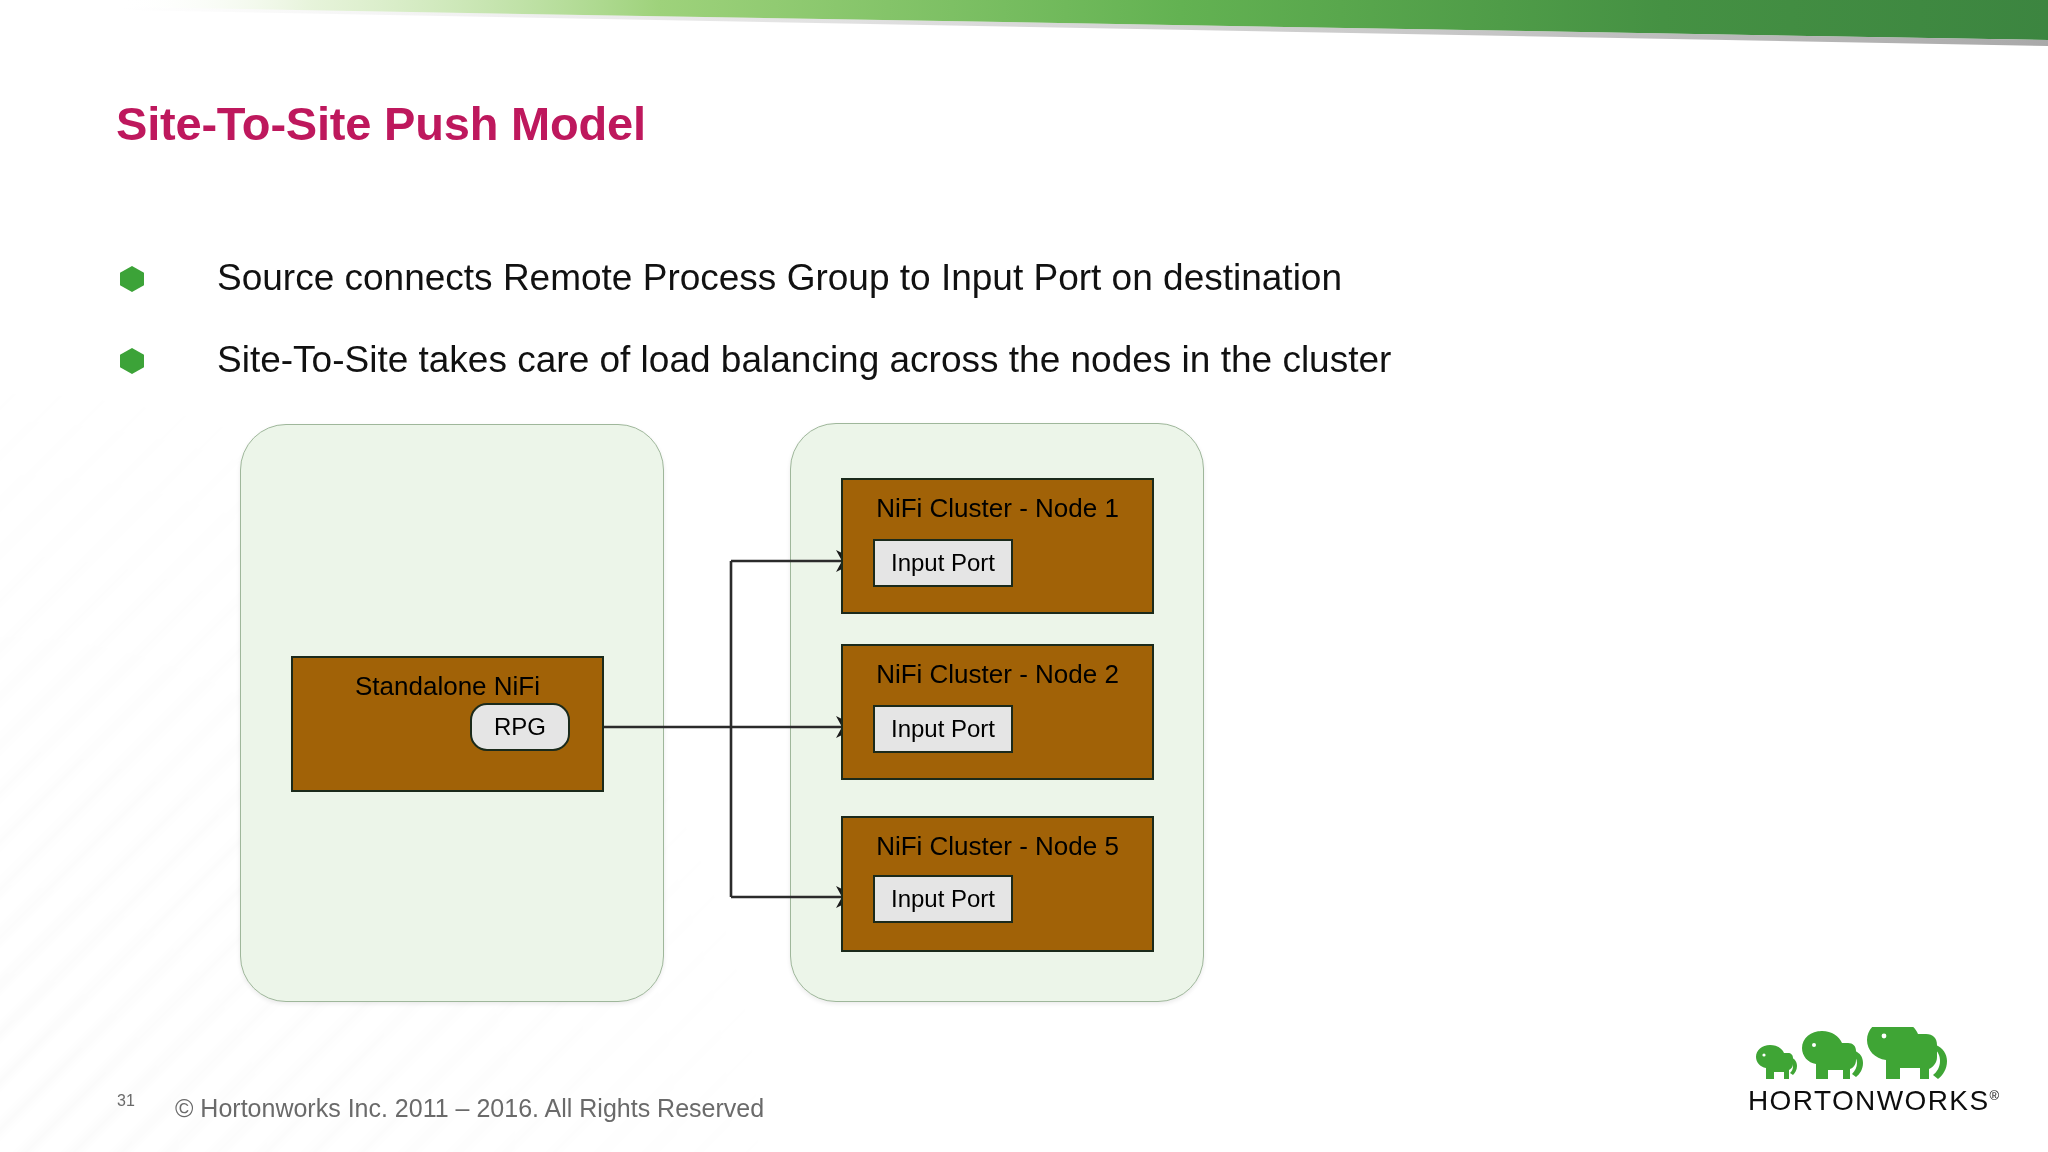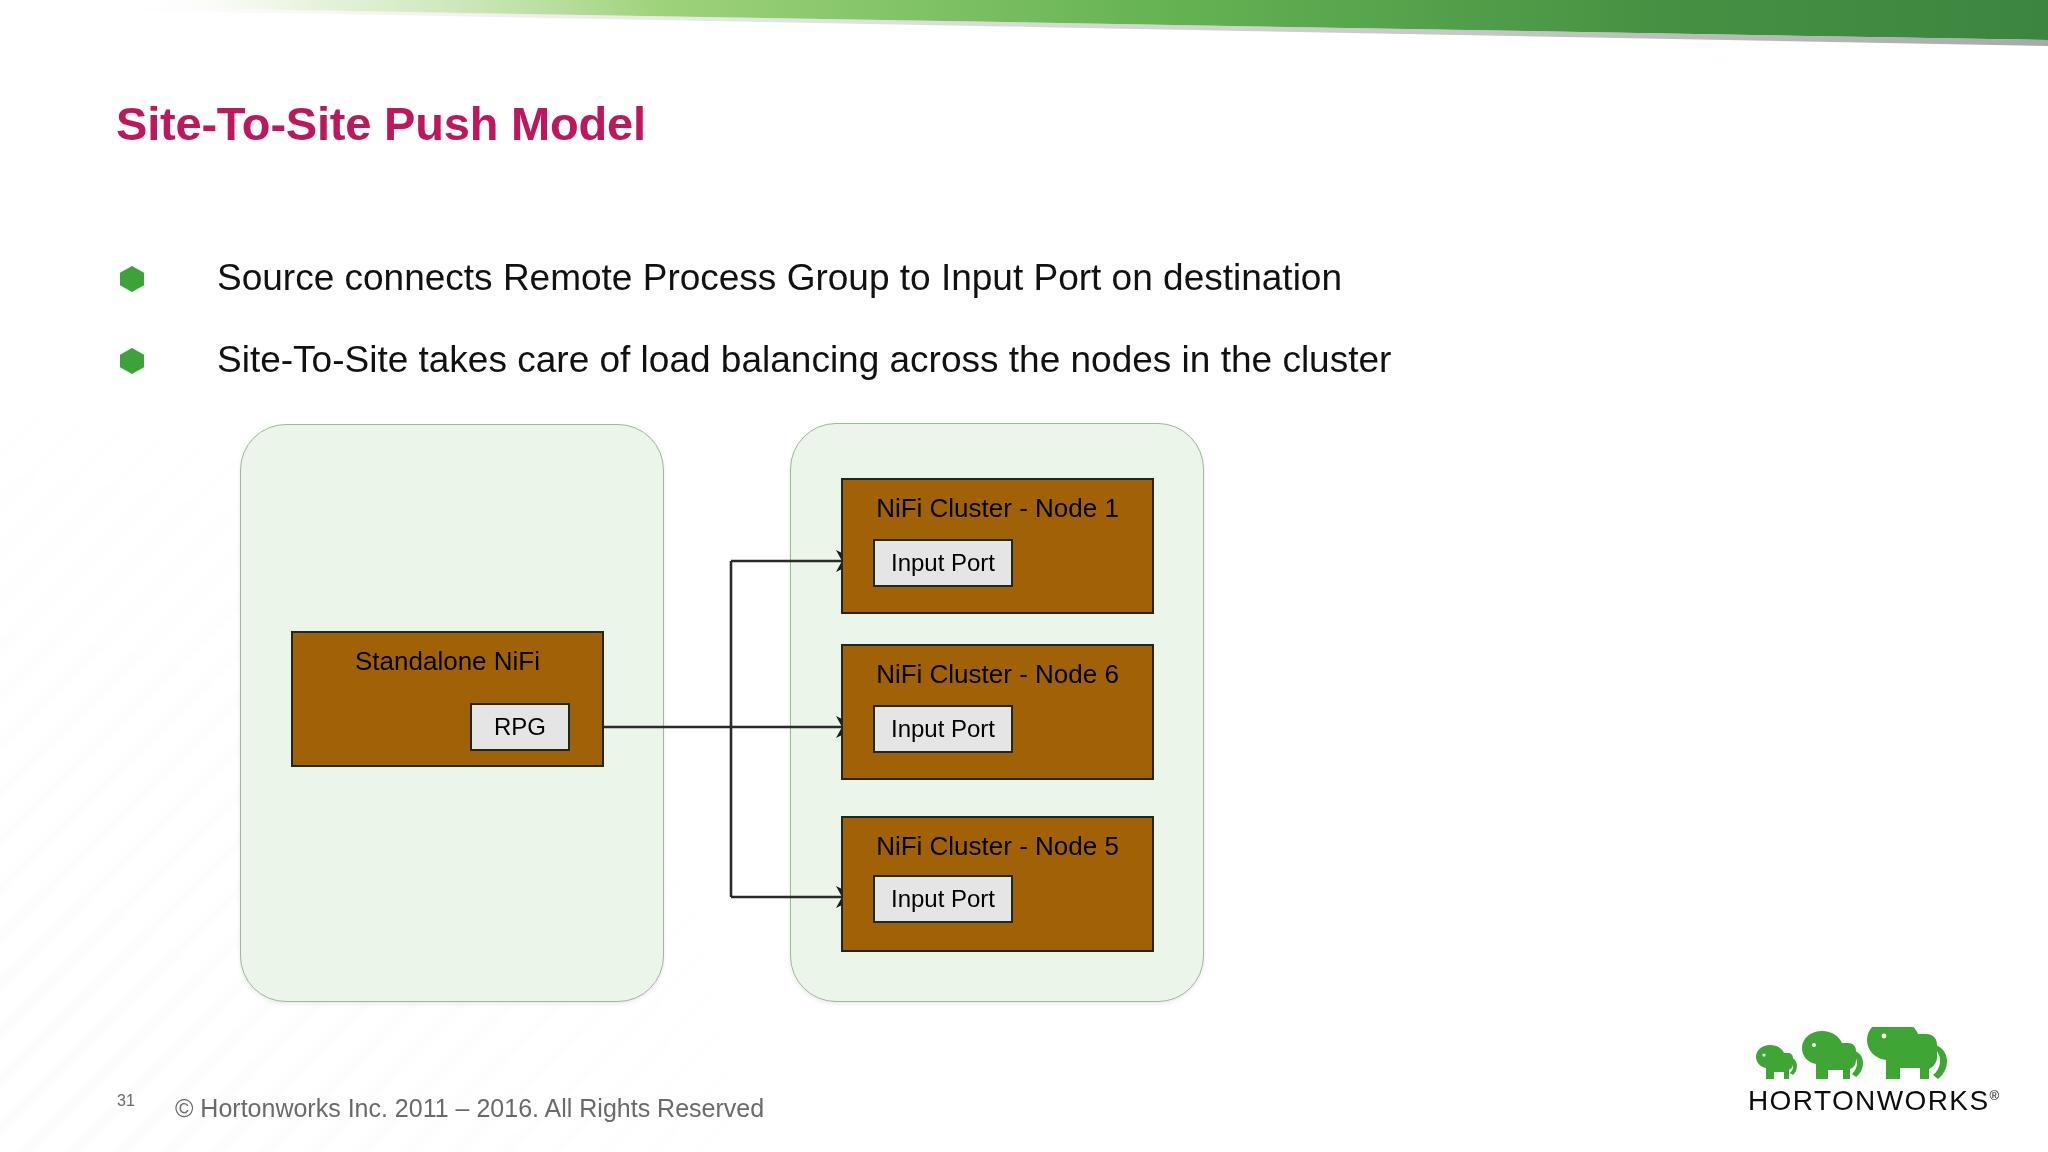--- a/index.html
+++ b/index.html
@@ -119,38 +119,38 @@
   .node-title {
     position: absolute;
     left: 0;
     right: 0;
     top: 13px;
     text-align: center;
     font-size: 26px;
     color: #000000;
     white-space: nowrap;
   }
-  #node-standalone { left: 291px; top: 631px; width: 313px; height: 136px; }
+  #node-standalone { left: 291px; top: 656px; width: 313px; height: 136px; }
   #node-cluster-1  { left: 841px; top: 478px; width: 313px; height: 136px; }
   #node-cluster-2  { left: 841px; top: 644px; width: 313px; height: 136px; }
   #node-cluster-3  { left: 841px; top: 816px; width: 313px; height: 136px; }
 
   .port-box {
     position: absolute;
     background: #e5e5e5;
     border: 2.2px solid #1b2a1b;
     box-sizing: border-box;
     display: flex;
     align-items: center;
     justify-content: center;
     font-size: 24px;
     color: #000000;
     white-space: nowrap;
   }
-  #rpg-box     { left: 470px; top: 703px; width: 100px; height: 48px; }
+  #rpg-box     { left: 470px; top: 703px; width: 100px; height: 48px; border-radius: 17px; }
   #port-box-1  { left: 873px; top: 539px; width: 140px; height: 48px; }
   #port-box-2  { left: 873px; top: 705px; width: 140px; height: 48px; }
   #port-box-3  { left: 873px; top: 875px; width: 140px; height: 48px; }
 
   .wires { position: absolute; left: 0; top: 0; width: 2048px; height: 1152px; }
 
   
   .footer-page {
     position: absolute;
     left: 117px;
@@ -267,21 +267,21 @@
       <div class="node-title">Standalone NiFi</div>
     </div>
     <div class="port-box" id="rpg-box">RPG</div>
 
     <div class="node-box" id="node-cluster-1">
       <div class="node-title">NiFi Cluster - Node 1</div>
     </div>
     <div class="port-box" id="port-box-1">Input Port</div>
 
     <div class="node-box" id="node-cluster-2">
-      <div class="node-title">NiFi Cluster - Node 6</div>
+      <div class="node-title">NiFi Cluster - Node 2</div>
     </div>
     <div class="port-box" id="port-box-2">Input Port</div>
 
     <div class="node-box" id="node-cluster-3">
       <div class="node-title">NiFi Cluster - Node 5</div>
     </div>
     <div class="port-box" id="port-box-3">Input Port</div>
 
   </div>
 

